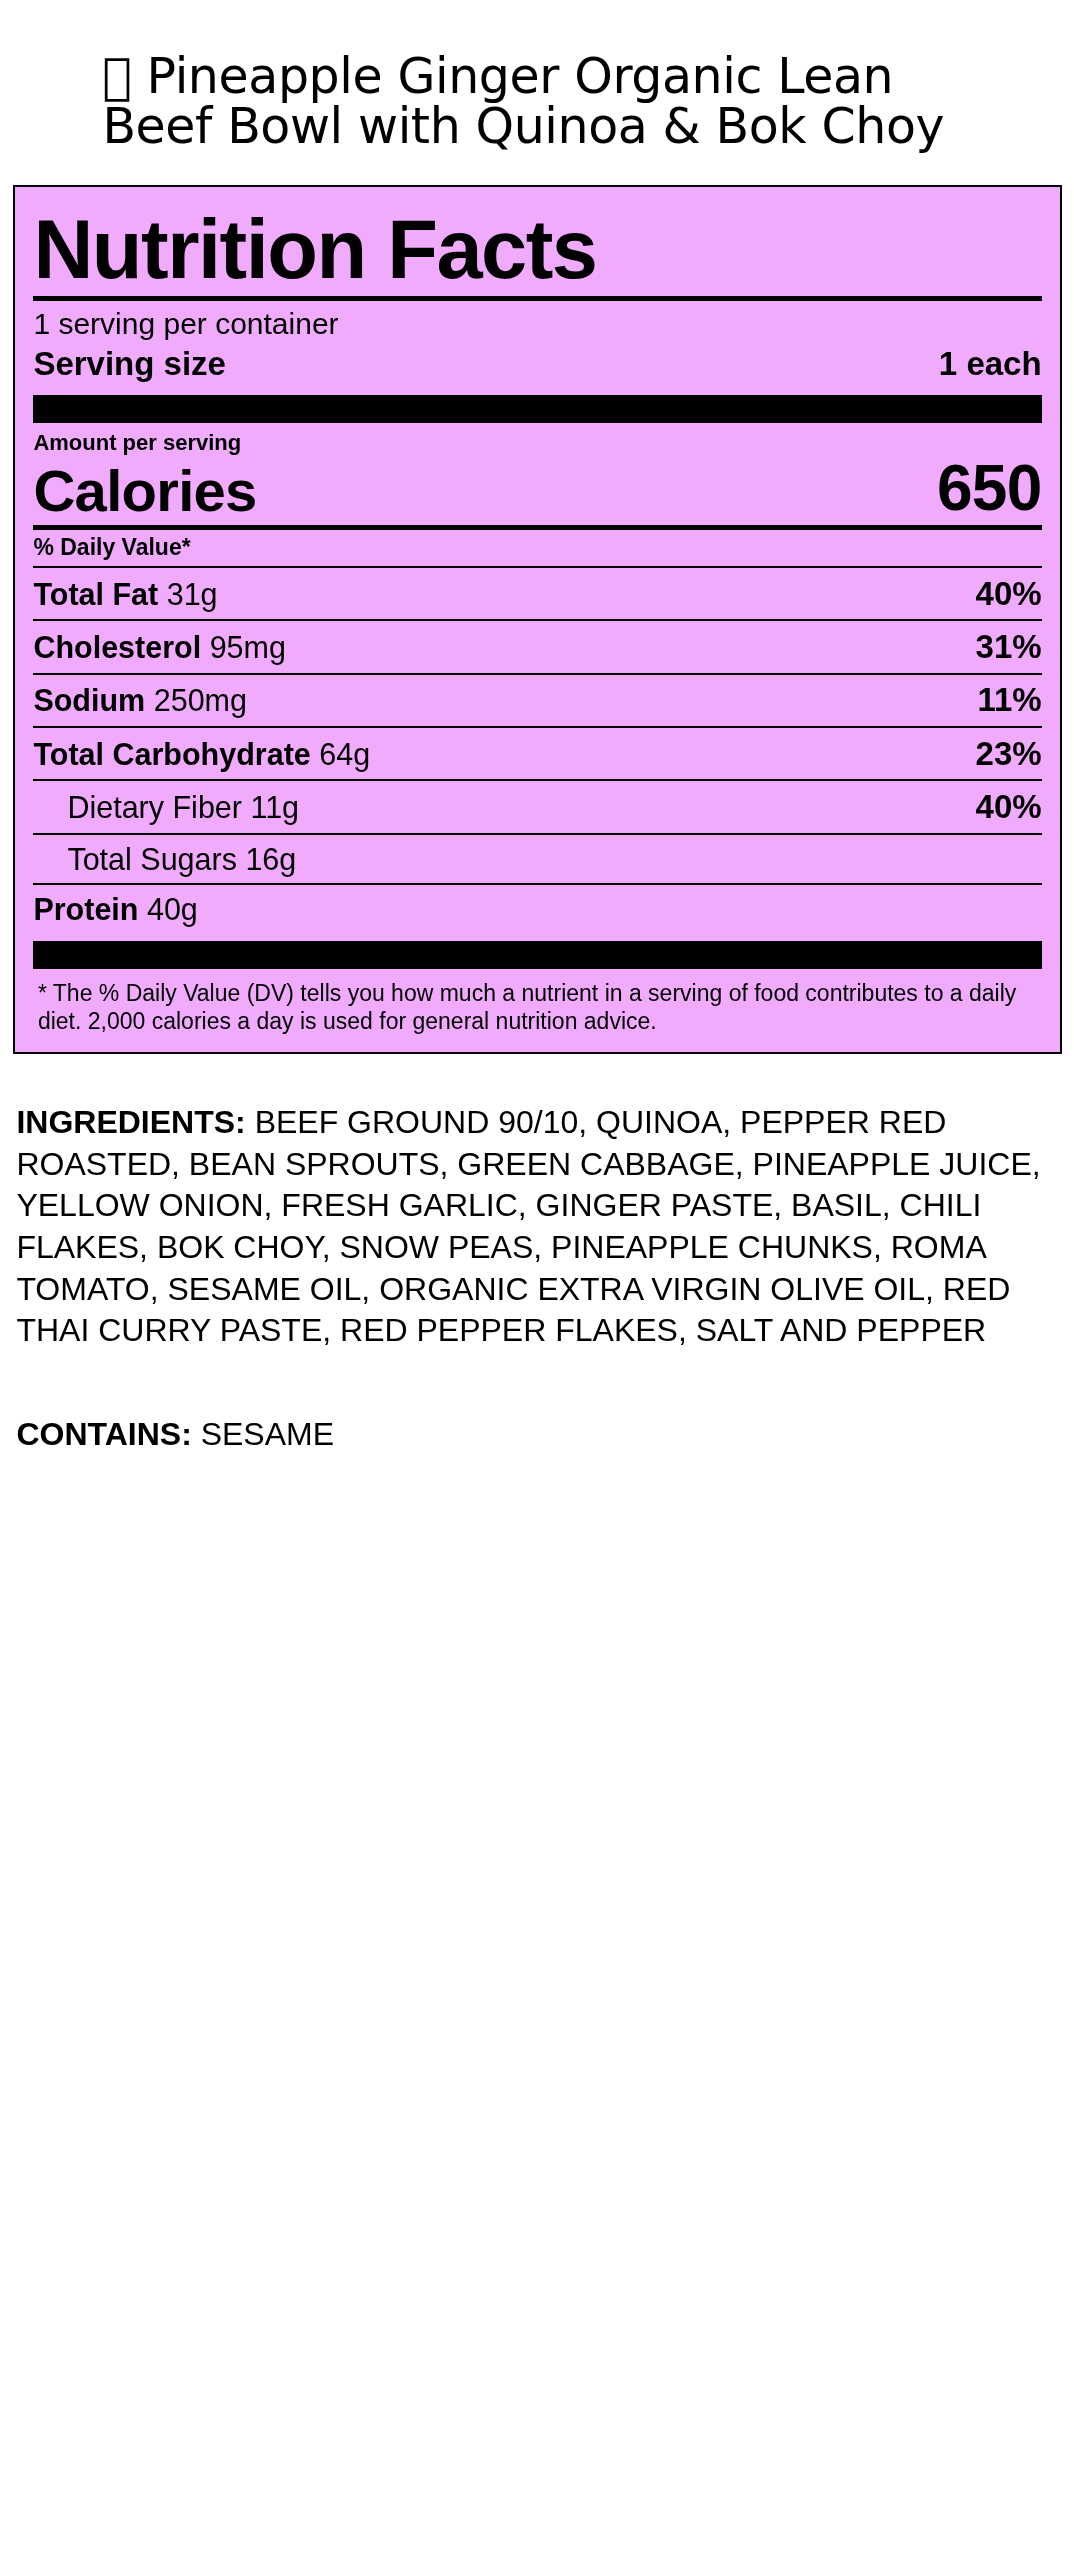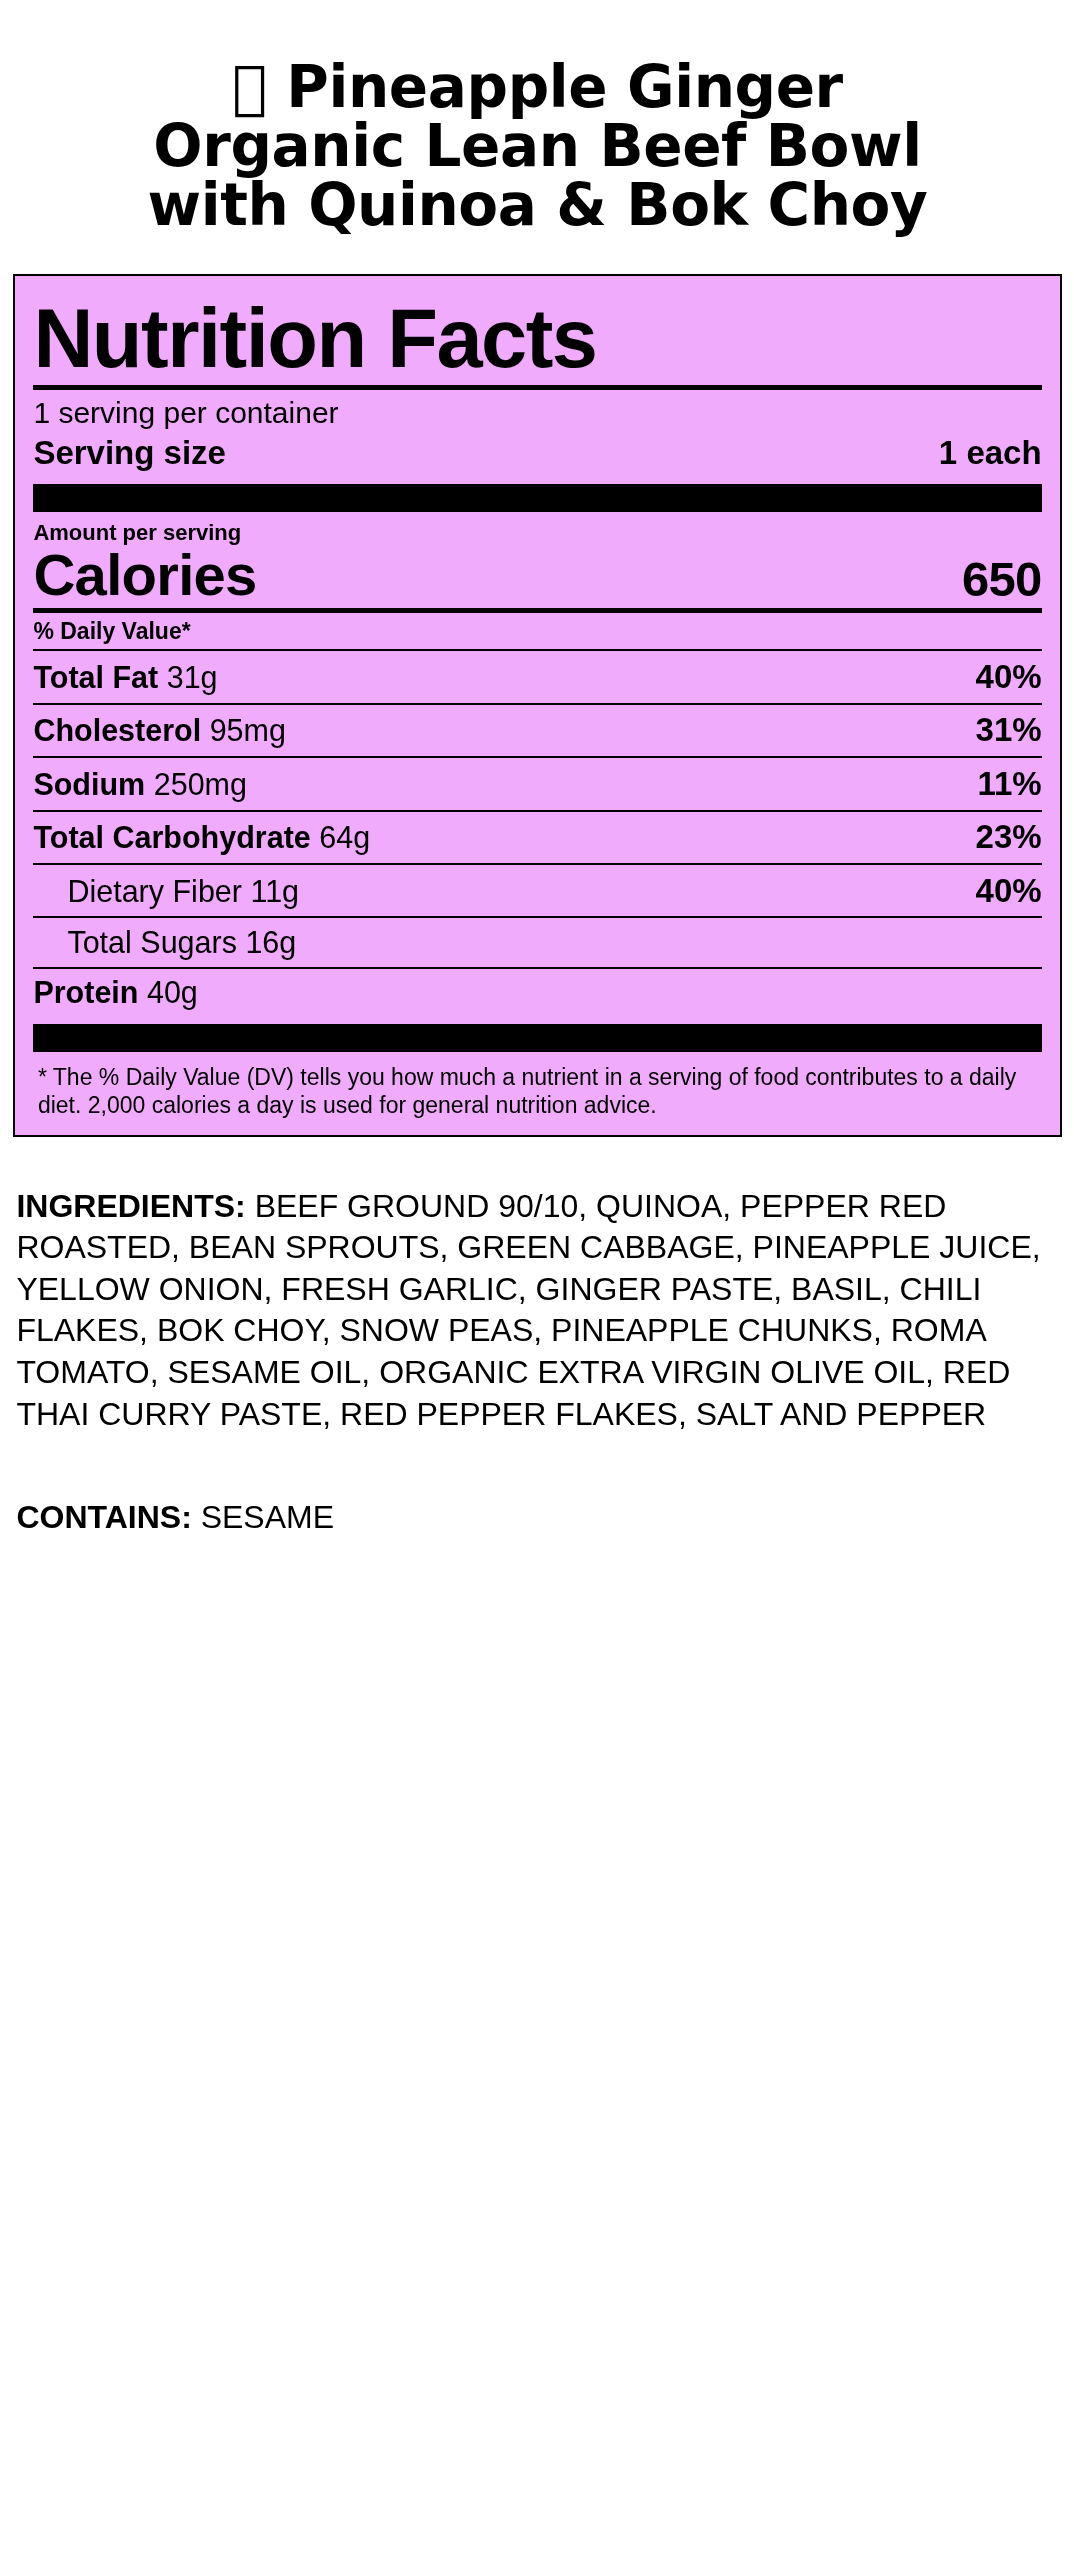--- a/index.html
+++ b/index.html
@@ -17,24 +17,24 @@
   }
 
   .page {
     width: 1075px;
     padding: 0 13.4px 0 13.4px;
   }
 
   
   .product-title {
     font-family: "DejaVu Sans", sans-serif;
-    font-weight: bold;
-    font-size: 58px;
+    font-weight: normal;
+    font-size: 49px;
     line-height: 1.02;
-    text-align: center;
+    text-align: left;
     padding: 19.3px 89px 0 89px;
     letter-spacing: -0.4px;
   }
 
   
   .nf-panel {
     margin: 33px 0 0 0;
     border: 2.2px solid #000;
     padding: 12px 18px 16.4px 18px;
     background: #f0abfc;
@@ -78,21 +78,21 @@
     align-items: flex-end;
     padding: 0 0 4.5px 0;
   }
   .calories-label {
     font-size: 58px;
     font-weight: bold;
     line-height: 1.0;
     letter-spacing: -0.7px;
   }
   .calories-value {
-    font-size: 49px;
+    font-size: 64px;
     font-weight: bold;
     line-height: 1.0;
     letter-spacing: -0.7px;
   }
 
   .dv-header {
     text-align: left;
     font-size: 23px;
     font-weight: bold;
     padding: 4.5px 0 4.5px 0;

